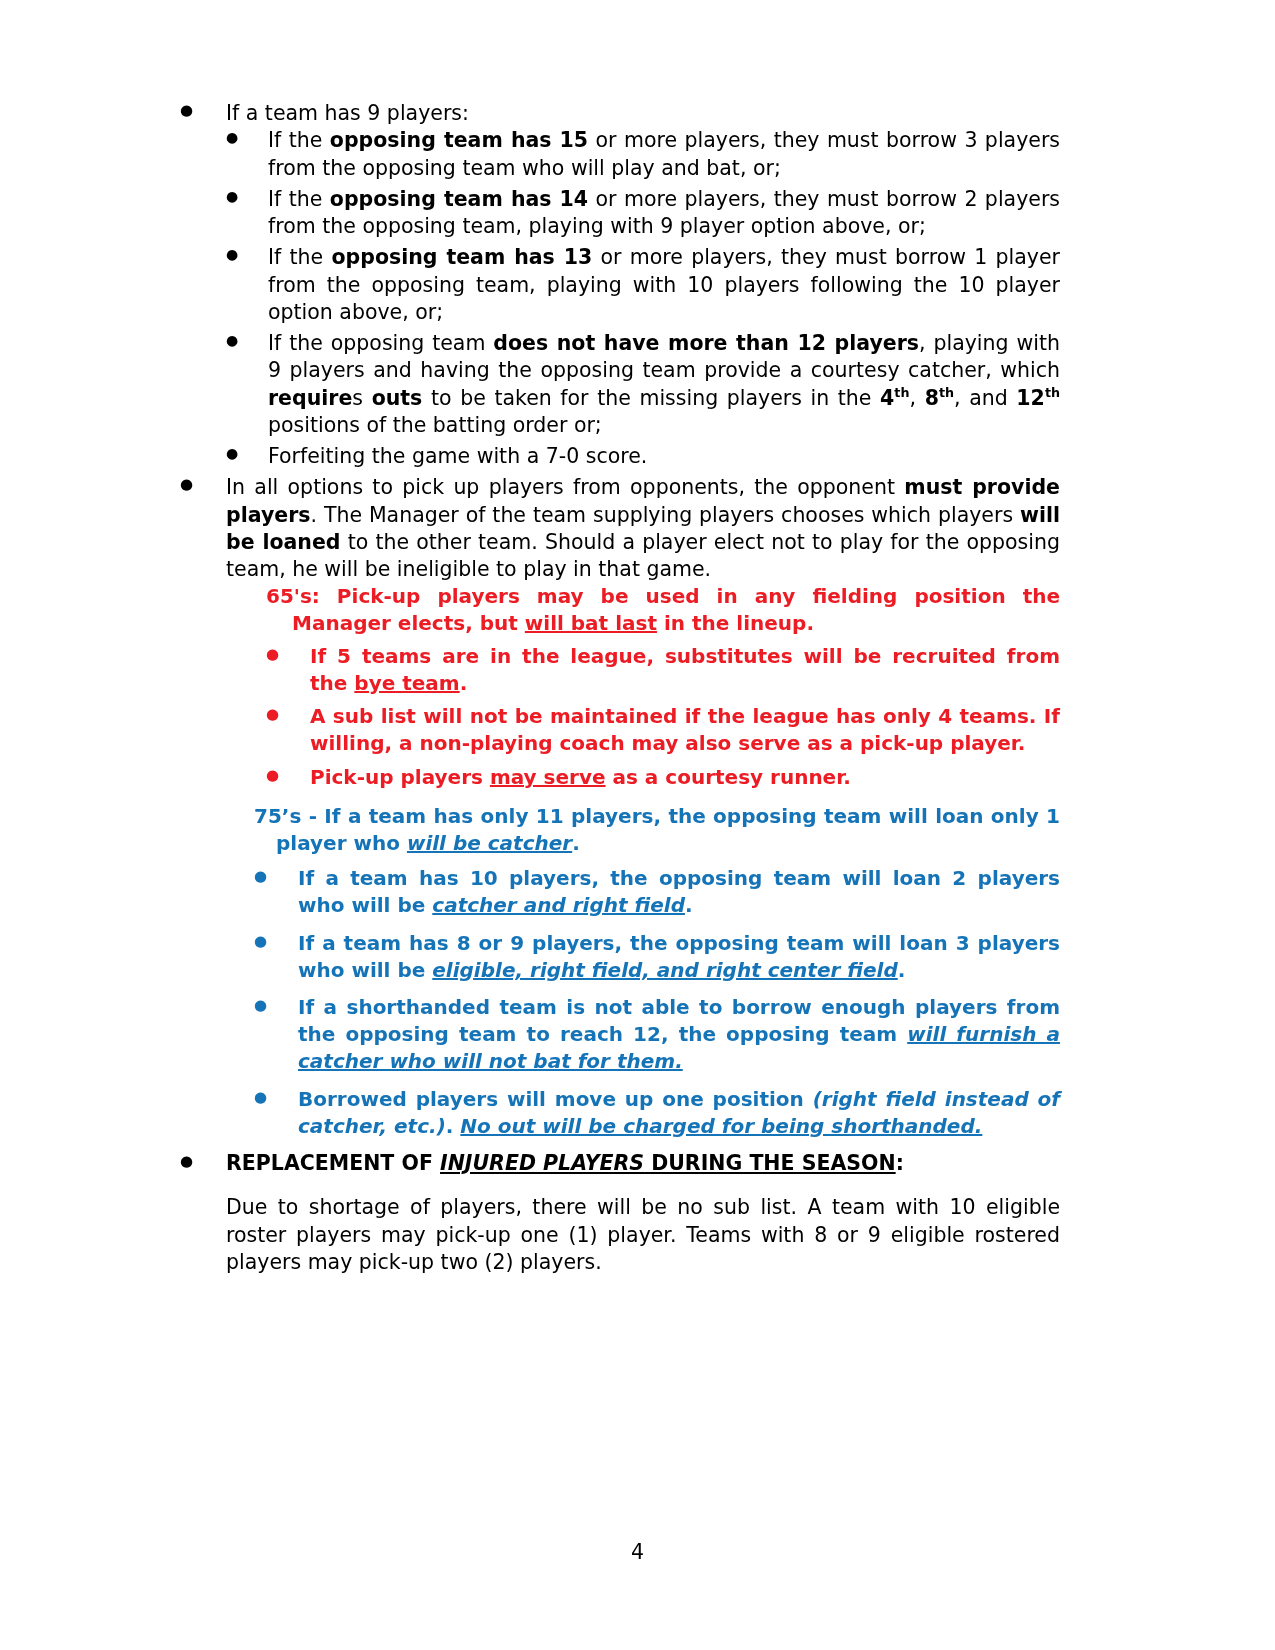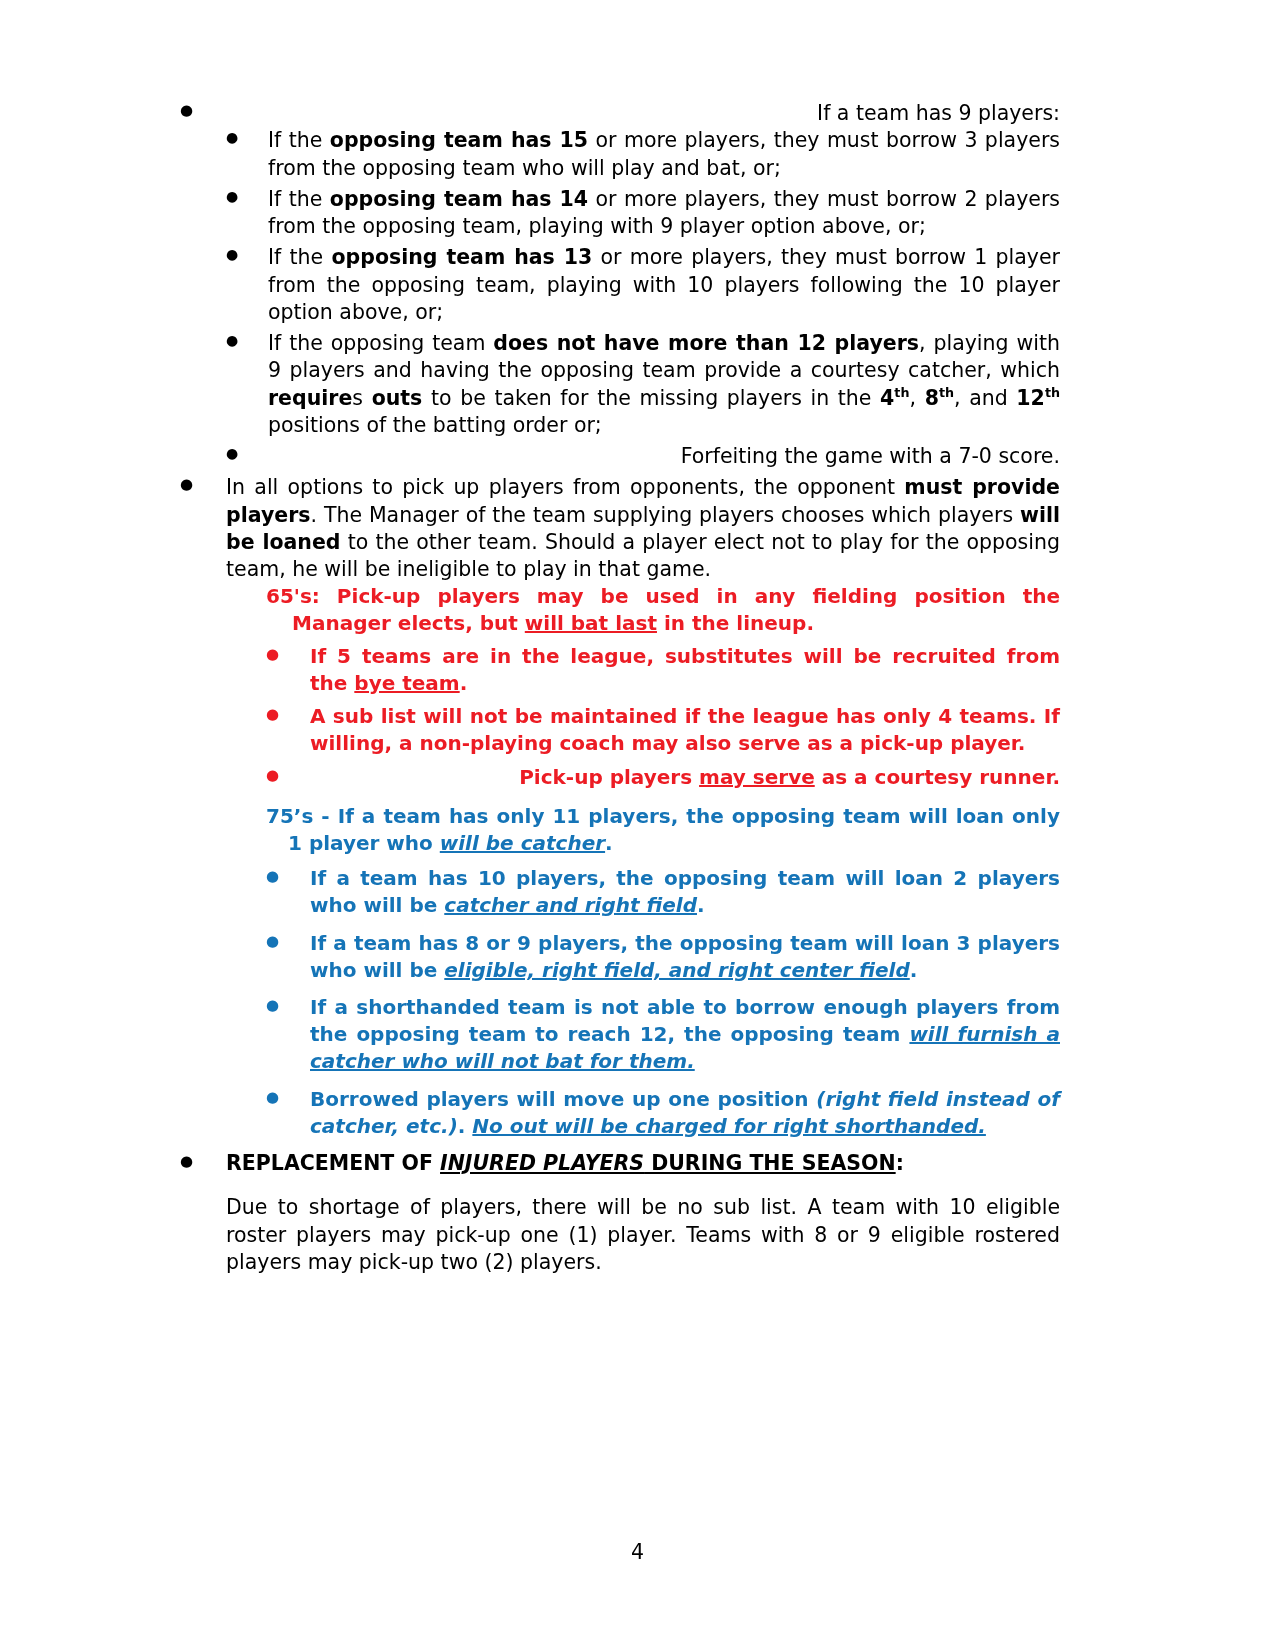--- a/index.html
+++ b/index.html
@@ -96,21 +96,21 @@
   }
   ul.redlist > li.item > .bullet { font-size: 15px; top: 1px; }
 
   
   .blueblock {
     color: #1574b7;
     font-weight: bold;
     font-size: 20px;
     line-height: 1.36;
     margin-top: 12px;
-    margin-left: 40px;
+    margin-left: 28px;
   }
   .blueblock .lead {
     display: block;
     padding-left: 22px;
     text-indent: -22px;
     margin-bottom: 8px;
   }
   ul.bluelist {
     list-style: none;
     margin: 0;
@@ -143,21 +143,21 @@
 
   
   b, .b { font-weight: bold; }
   .u  { text-decoration: underline; }
   .i  { font-style: italic; }
   .bi { font-weight: bold; font-style: italic; }
   .biu { font-weight: bold; font-style: italic; text-decoration: underline; }
   .bu { font-weight: bold; text-decoration: underline; }
   sup { font-size: 0.62em; vertical-align: super; line-height: 0; }
 
-  .nojust { text-align: right; }
+  .nojust { text-align: left; }
 
   
   .pagenum {
     position: absolute;
     left: 0;
     right: 0;
     top: 1540px;
     text-align: center;
     font-size: 20.5px;
     color: #000;
@@ -236,21 +236,21 @@
           <li class="item">
             <span class="bullet">●</span>
             <span class="body"><span>If a team has 8 or 9 players, the opposing team will loan 3 players who will be </span><span class="bi u">eligible, right field, and right center field</span><span>.</span></span>
           </li>
           <li class="item">
             <span class="bullet">●</span>
             <span class="body"><span>If a shorthanded team is not able to borrow enough players from the opposing team to reach 12, the opposing team </span><span class="bi u">will furnish a catcher who will not bat for them.</span></span>
           </li>
           <li class="item">
             <span class="bullet">●</span>
-            <span class="body"><span>Borrowed players will move up one position </span><span class="i">(right field instead of catcher, etc.)</span><span>. </span><span class="bi u">No out will  be charged for right shorthanded.</span></span>
+            <span class="body"><span>Borrowed players will move up one position </span><span class="i">(right field instead of catcher, etc.)</span><span>. </span><span class="bi u">No out will  be charged for being shorthanded.</span></span>
           </li>
         </ul>
       </div>
     </li>
   </ul>
 
   <ul class="lvl root finalblock">
     <li class="item">
       <span class="bullet">●</span>
       <span class="heading"><span class="b">REPLACEMENT OF </span><span class="biu">INJURED PLAYERS</span><span class="bu"> DURING THE SEASON</span><span class="b">:</span></span>

